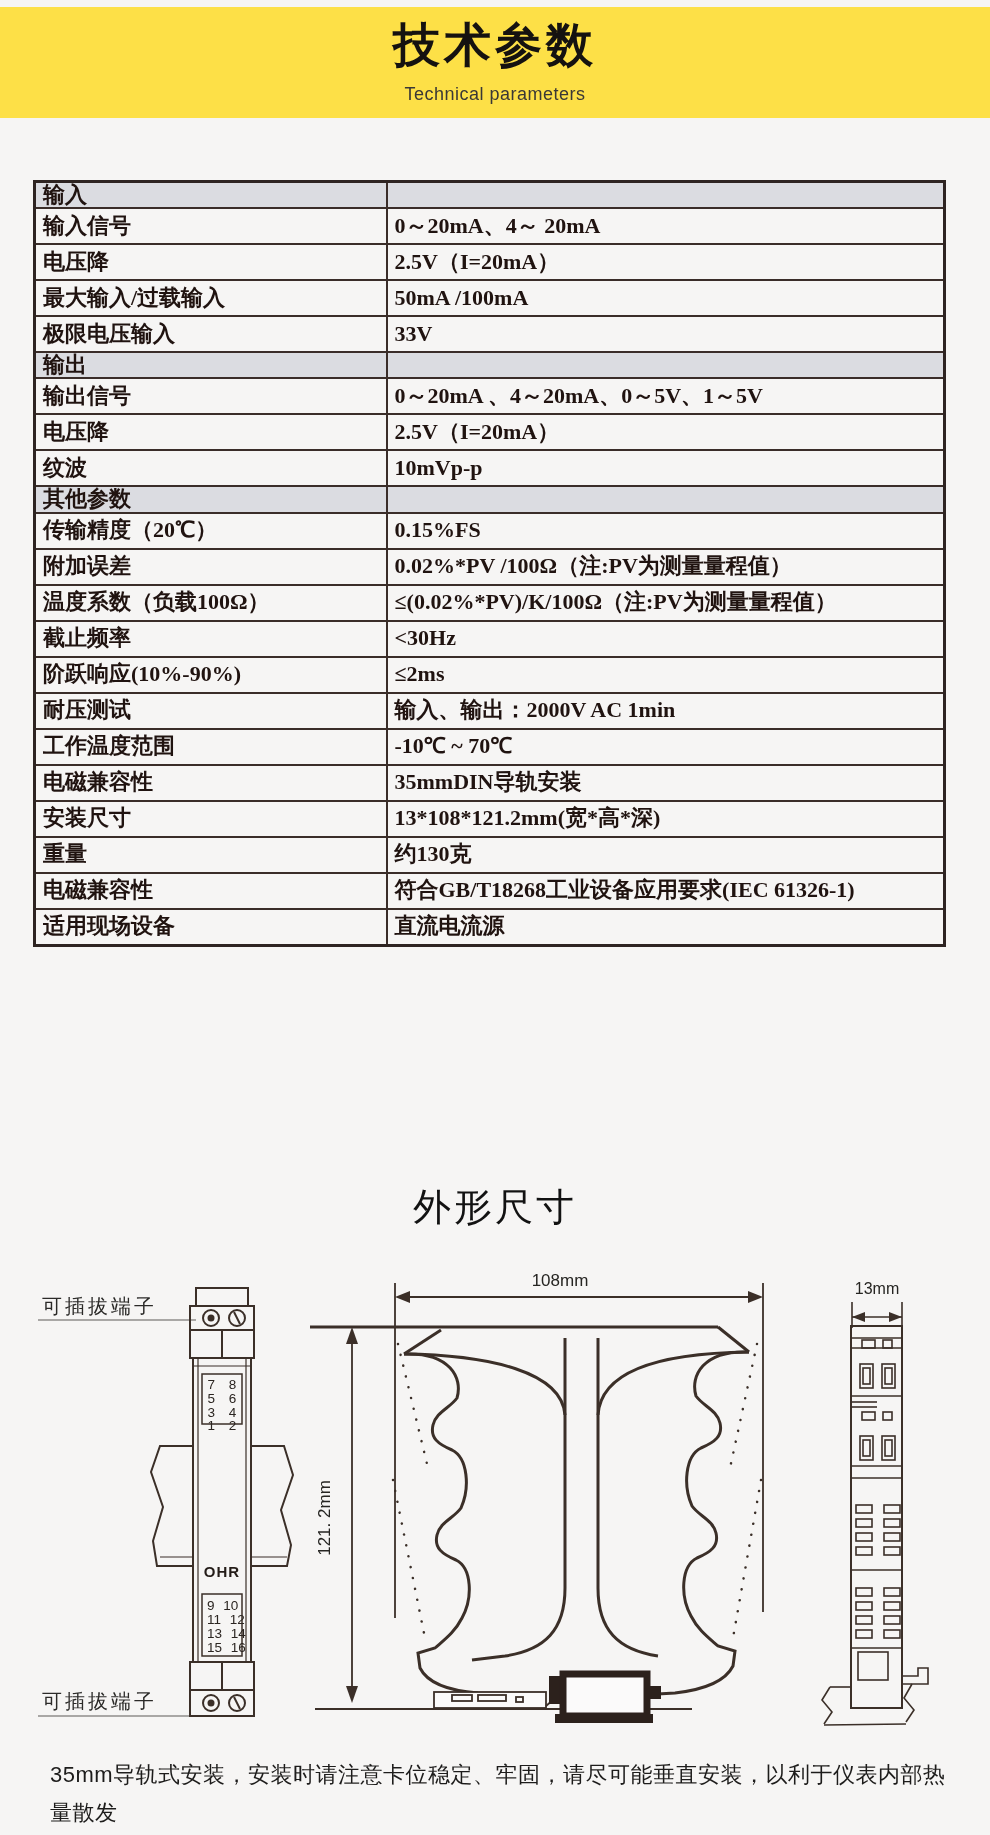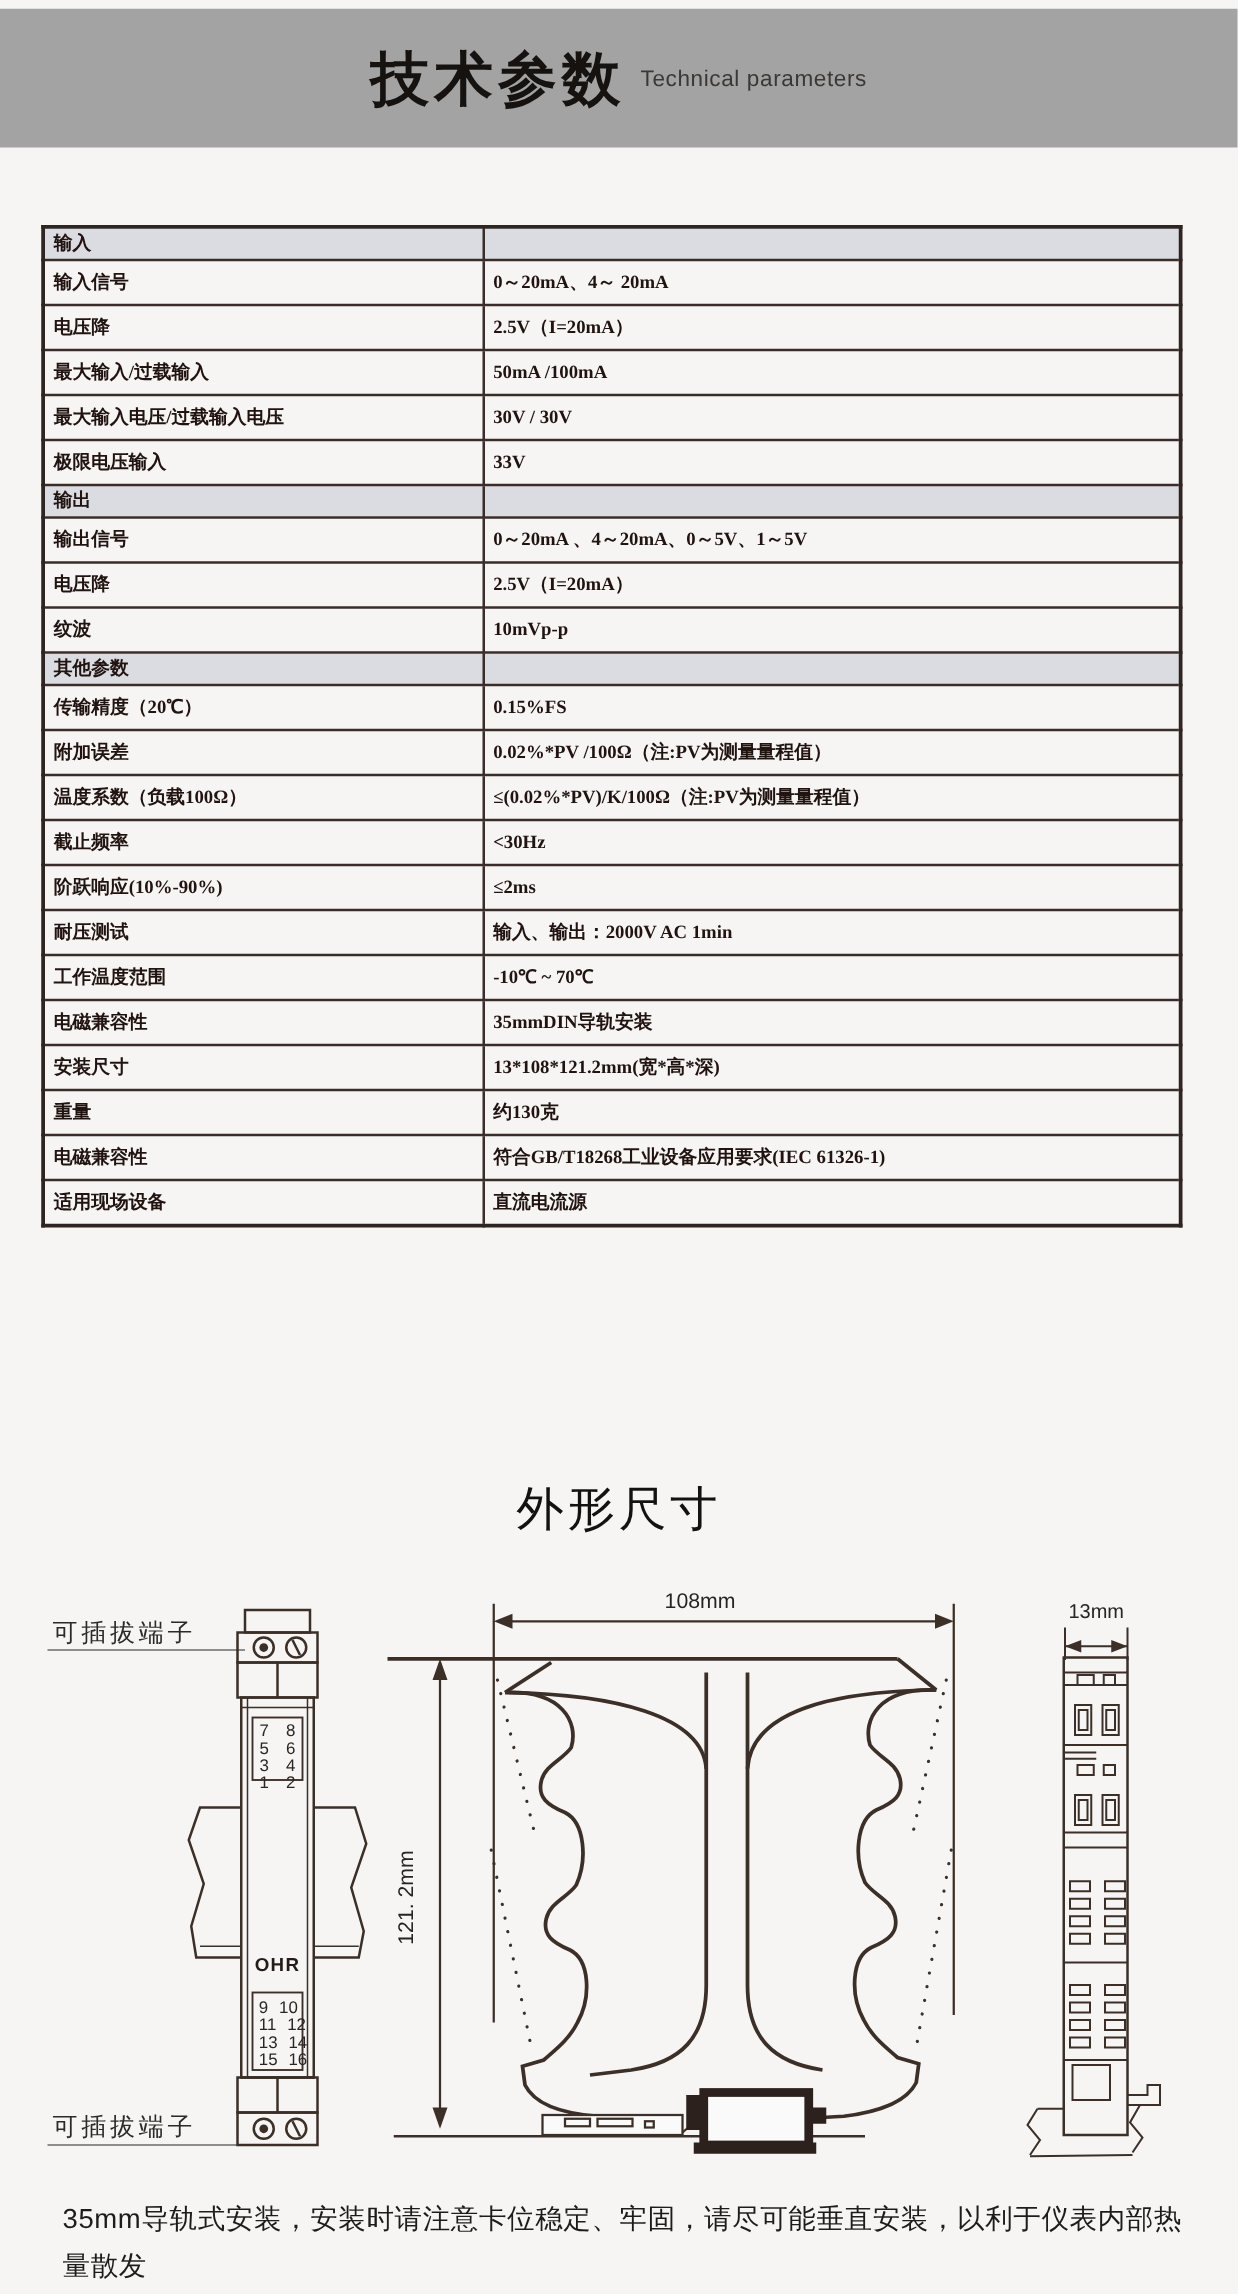--- a/index.html
+++ b/index.html
@@ -1,29 +1,29 @@
 <!DOCTYPE html>
 <html><head>
 <meta charset="utf-8">
 <style>
   html,body{margin:0;padding:0;}
   body{width:990px;height:1835px;position:relative;background:#f6f5f4;overflow:hidden;
        font-family:"Liberation Sans",sans-serif;}
   .page{position:absolute;inset:0;width:990px;height:1835px;}
 
   
-  .header-band{position:absolute;left:0;top:7px;width:990px;height:111px;background:#a3a3a3;
-               display:flex;align-items:center;justify-content:center;gap:12px;}
+  .header-band{position:absolute;left:0;top:7px;width:990px;height:111px;background:#fde047;
+               display:flex;flex-direction:column;align-items:center;justify-content:center;gap:12px;}
   .header-title{font-size:47px;font-weight:bold;color:#151210;letter-spacing:4px;line-height:1.05;}
   .header-sub{font-size:18px;color:#3a3836;margin-top:2px;letter-spacing:0.5px;}
 
   
   .spec-table{position:absolute;left:33px;top:180px;width:910px;border-collapse:collapse;
               table-layout:fixed;border:3px solid #2e2422;
-              font-family:"Liberation Serif",serif;font-weight:bold;font-size:15px;color:#201310;}
+              font-family:"Liberation Serif",serif;font-weight:bold;font-size:22px;color:#201310;}
   .spec-table td{border:2px solid #3a2d29;padding:0 7px;vertical-align:middle;line-height:1.1;
                  white-space:nowrap;overflow:hidden;}
   .spec-table tr.data-row td{height:34px;}
   .spec-table tr.section-row td{height:24px;background:#dbdce1;}
 
   .dims-title{position:absolute;left:0;top:1182px;width:990px;text-align:center;
               font-size:38px;font-weight:normal;color:#121212;letter-spacing:3px;}
 
   .drawings{position:absolute;left:0;top:0;}
 
@@ -60,24 +60,20 @@
           <td>输入信号</td>
           <td>0～20mA、4～ 20mA</td>
         </tr>
         <tr class="data-row">
           <td>电压降</td>
           <td>2.5V（I=20mA）</td>
         </tr>
         <tr class="data-row">
           <td>最大输入/过载输入</td>
           <td>50mA /100mA</td>
-        </tr>
-        <tr class="data-row">
-          <td>最大输入电压/过载输入电压</td>
-          <td>30V / 30V</td>
         </tr>
         <tr class="data-row">
           <td>极限电压输入</td>
           <td>33V</td>
         </tr>
         <tr class="section-row">
           <td>输出</td>
           <td></td>
         </tr>
         <tr class="data-row">

